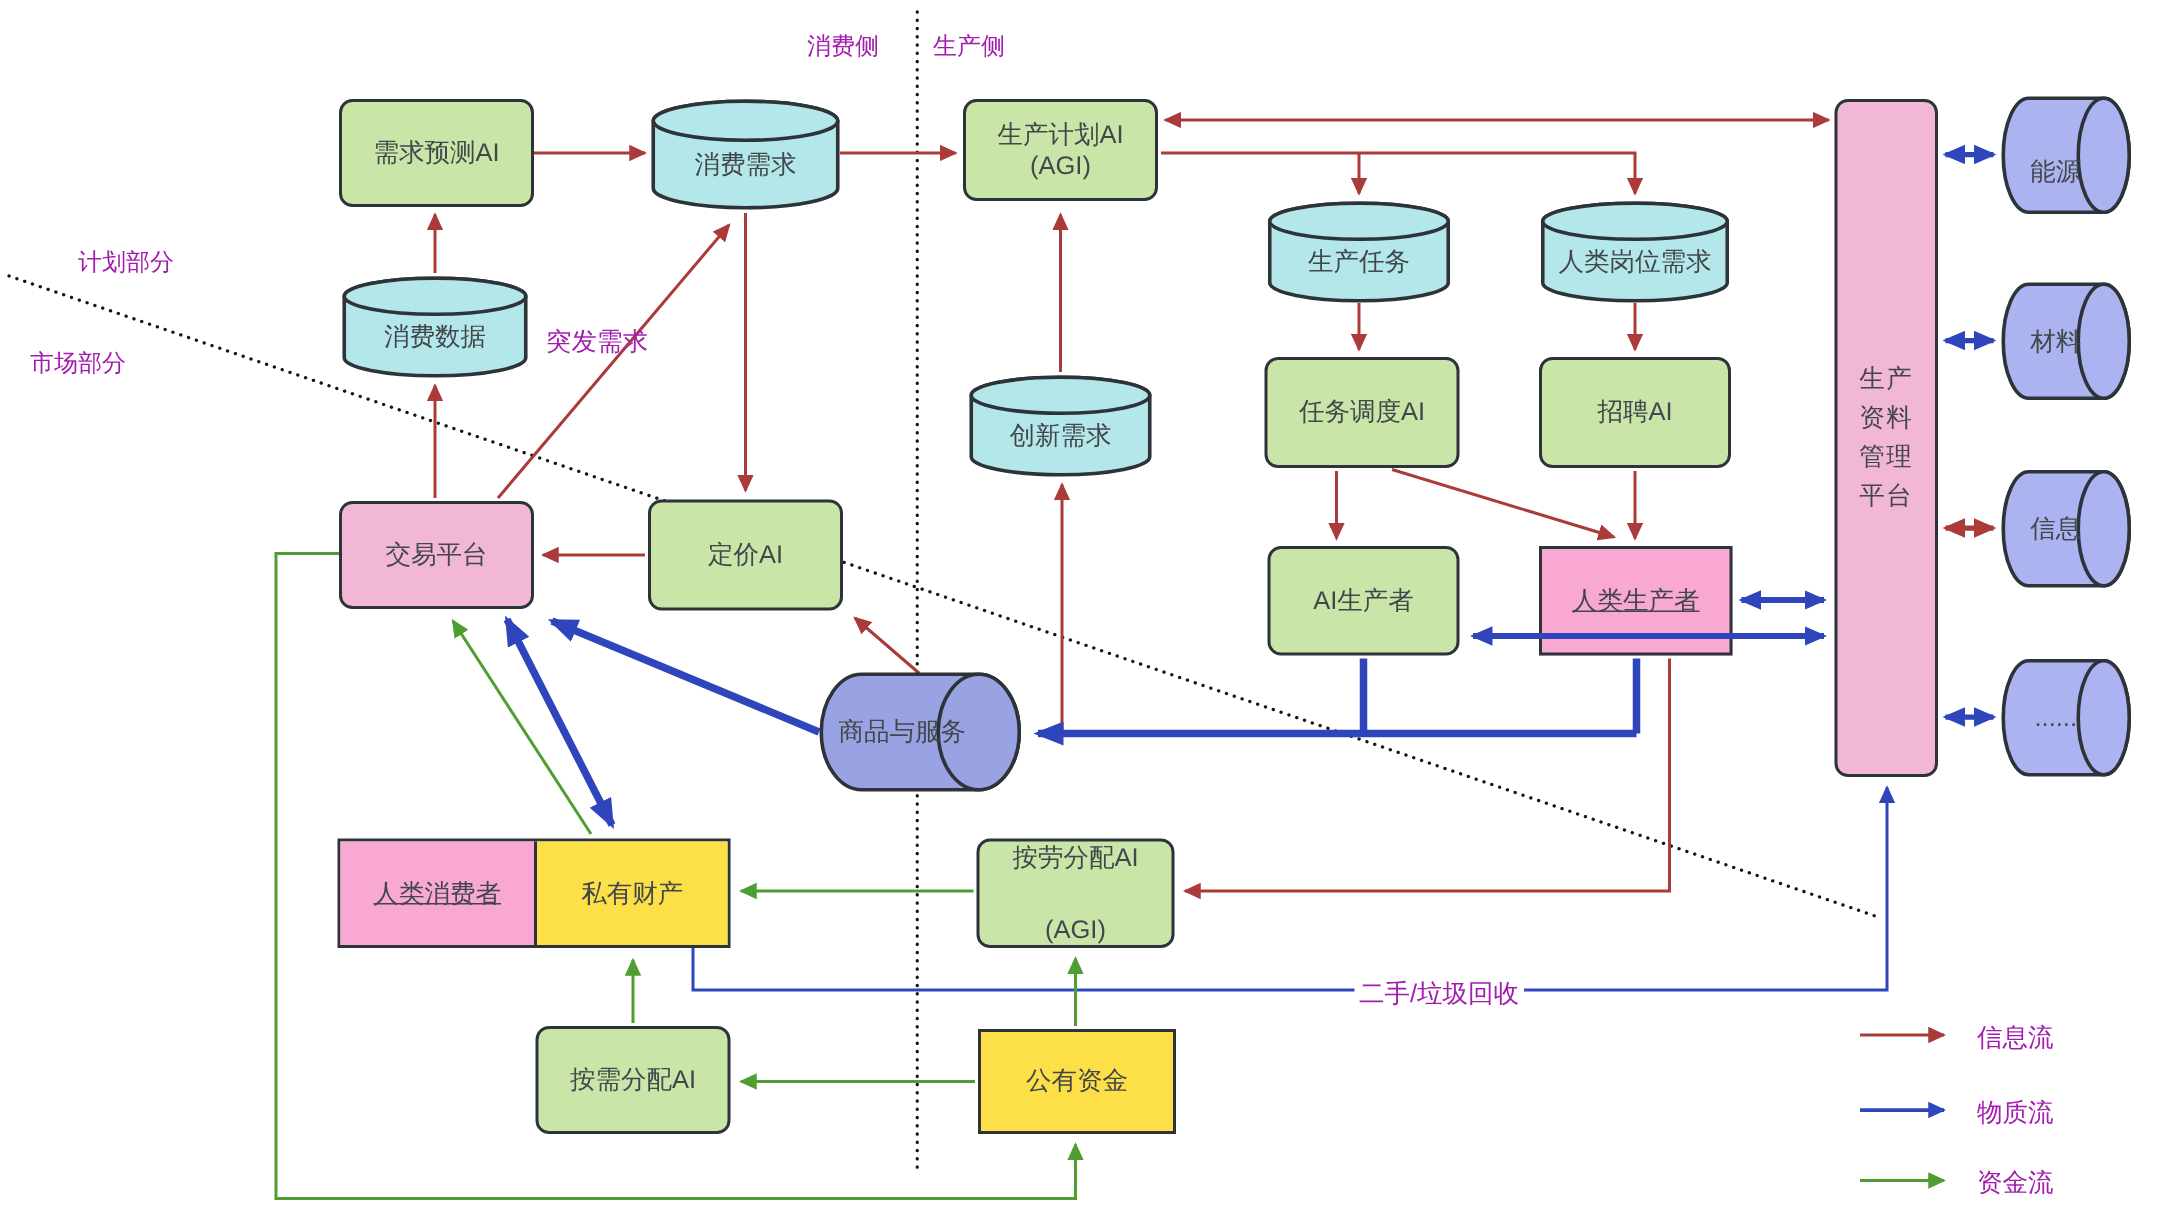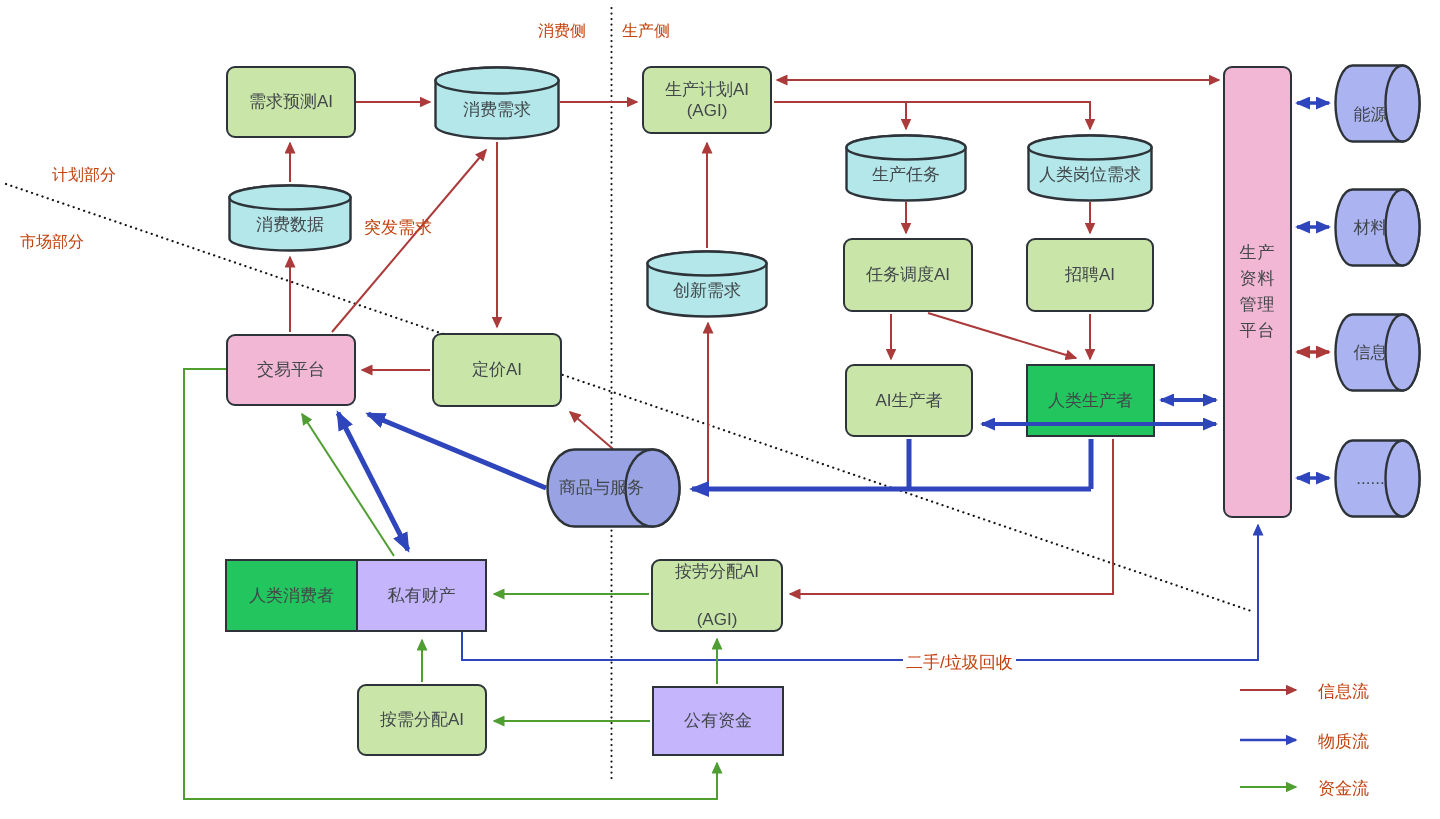--- a/index.html
+++ b/index.html
@@ -5,31 +5,31 @@
   html,body{margin:0;padding:0;background:#ffffff;}
   .stage{position:relative;width:1440px;height:819px;background:#fff;overflow:hidden;
          font-family:"Liberation Sans","DejaVu Sans",sans-serif;}
   .layer{position:absolute;left:0;top:0;}
   #fg{pointer-events:none;}
   .node{position:absolute;box-sizing:border-box;display:flex;align-items:center;justify-content:center;
         text-align:center;font-size:17px;color:#42474b;border:2px solid #2d3338;z-index:1;line-height:1.25;}
   .rd{border-radius:9px;}
   .green{background:#c9e6a8;}
   .pink{background:#f2b7d4;}
-  .yellow{background:#22c55e;}
-  .purple{background:#c4b5fd;}
+  .yellow{background:#f9a8d4;text-decoration:underline;}
+  .purple{background:#fde047;}
   .twoline{flex-direction:column;}
   .cyl{border:none;background:transparent;}
   .cyl svg{position:absolute;left:0;top:0;}
   .cyl span{position:relative;z-index:1;}
   .cyl.v span{padding-top:13px;}
   .platform{flex-direction:column;line-height:26px;letter-spacing:1px;}
   .combo{padding:0;}
   .half{flex:0 0 auto;height:100%;display:flex;align-items:center;justify-content:center;}
-  .lbl{position:absolute;color:#c2410c;z-index:3;white-space:nowrap;font-size:16px;}
+  .lbl{position:absolute;color:#a21caf;z-index:3;white-space:nowrap;font-size:16px;}
   .lbl17{font-size:17px;}
   .onLine{background:#ffffff;padding:0 3px;}
 </style>
 </head>
 <body>
 
 <div class="stage">
 
   <svg id="bg" class="layer" width="1440" height="819" viewBox="0 0 1440 819">
     <defs>

